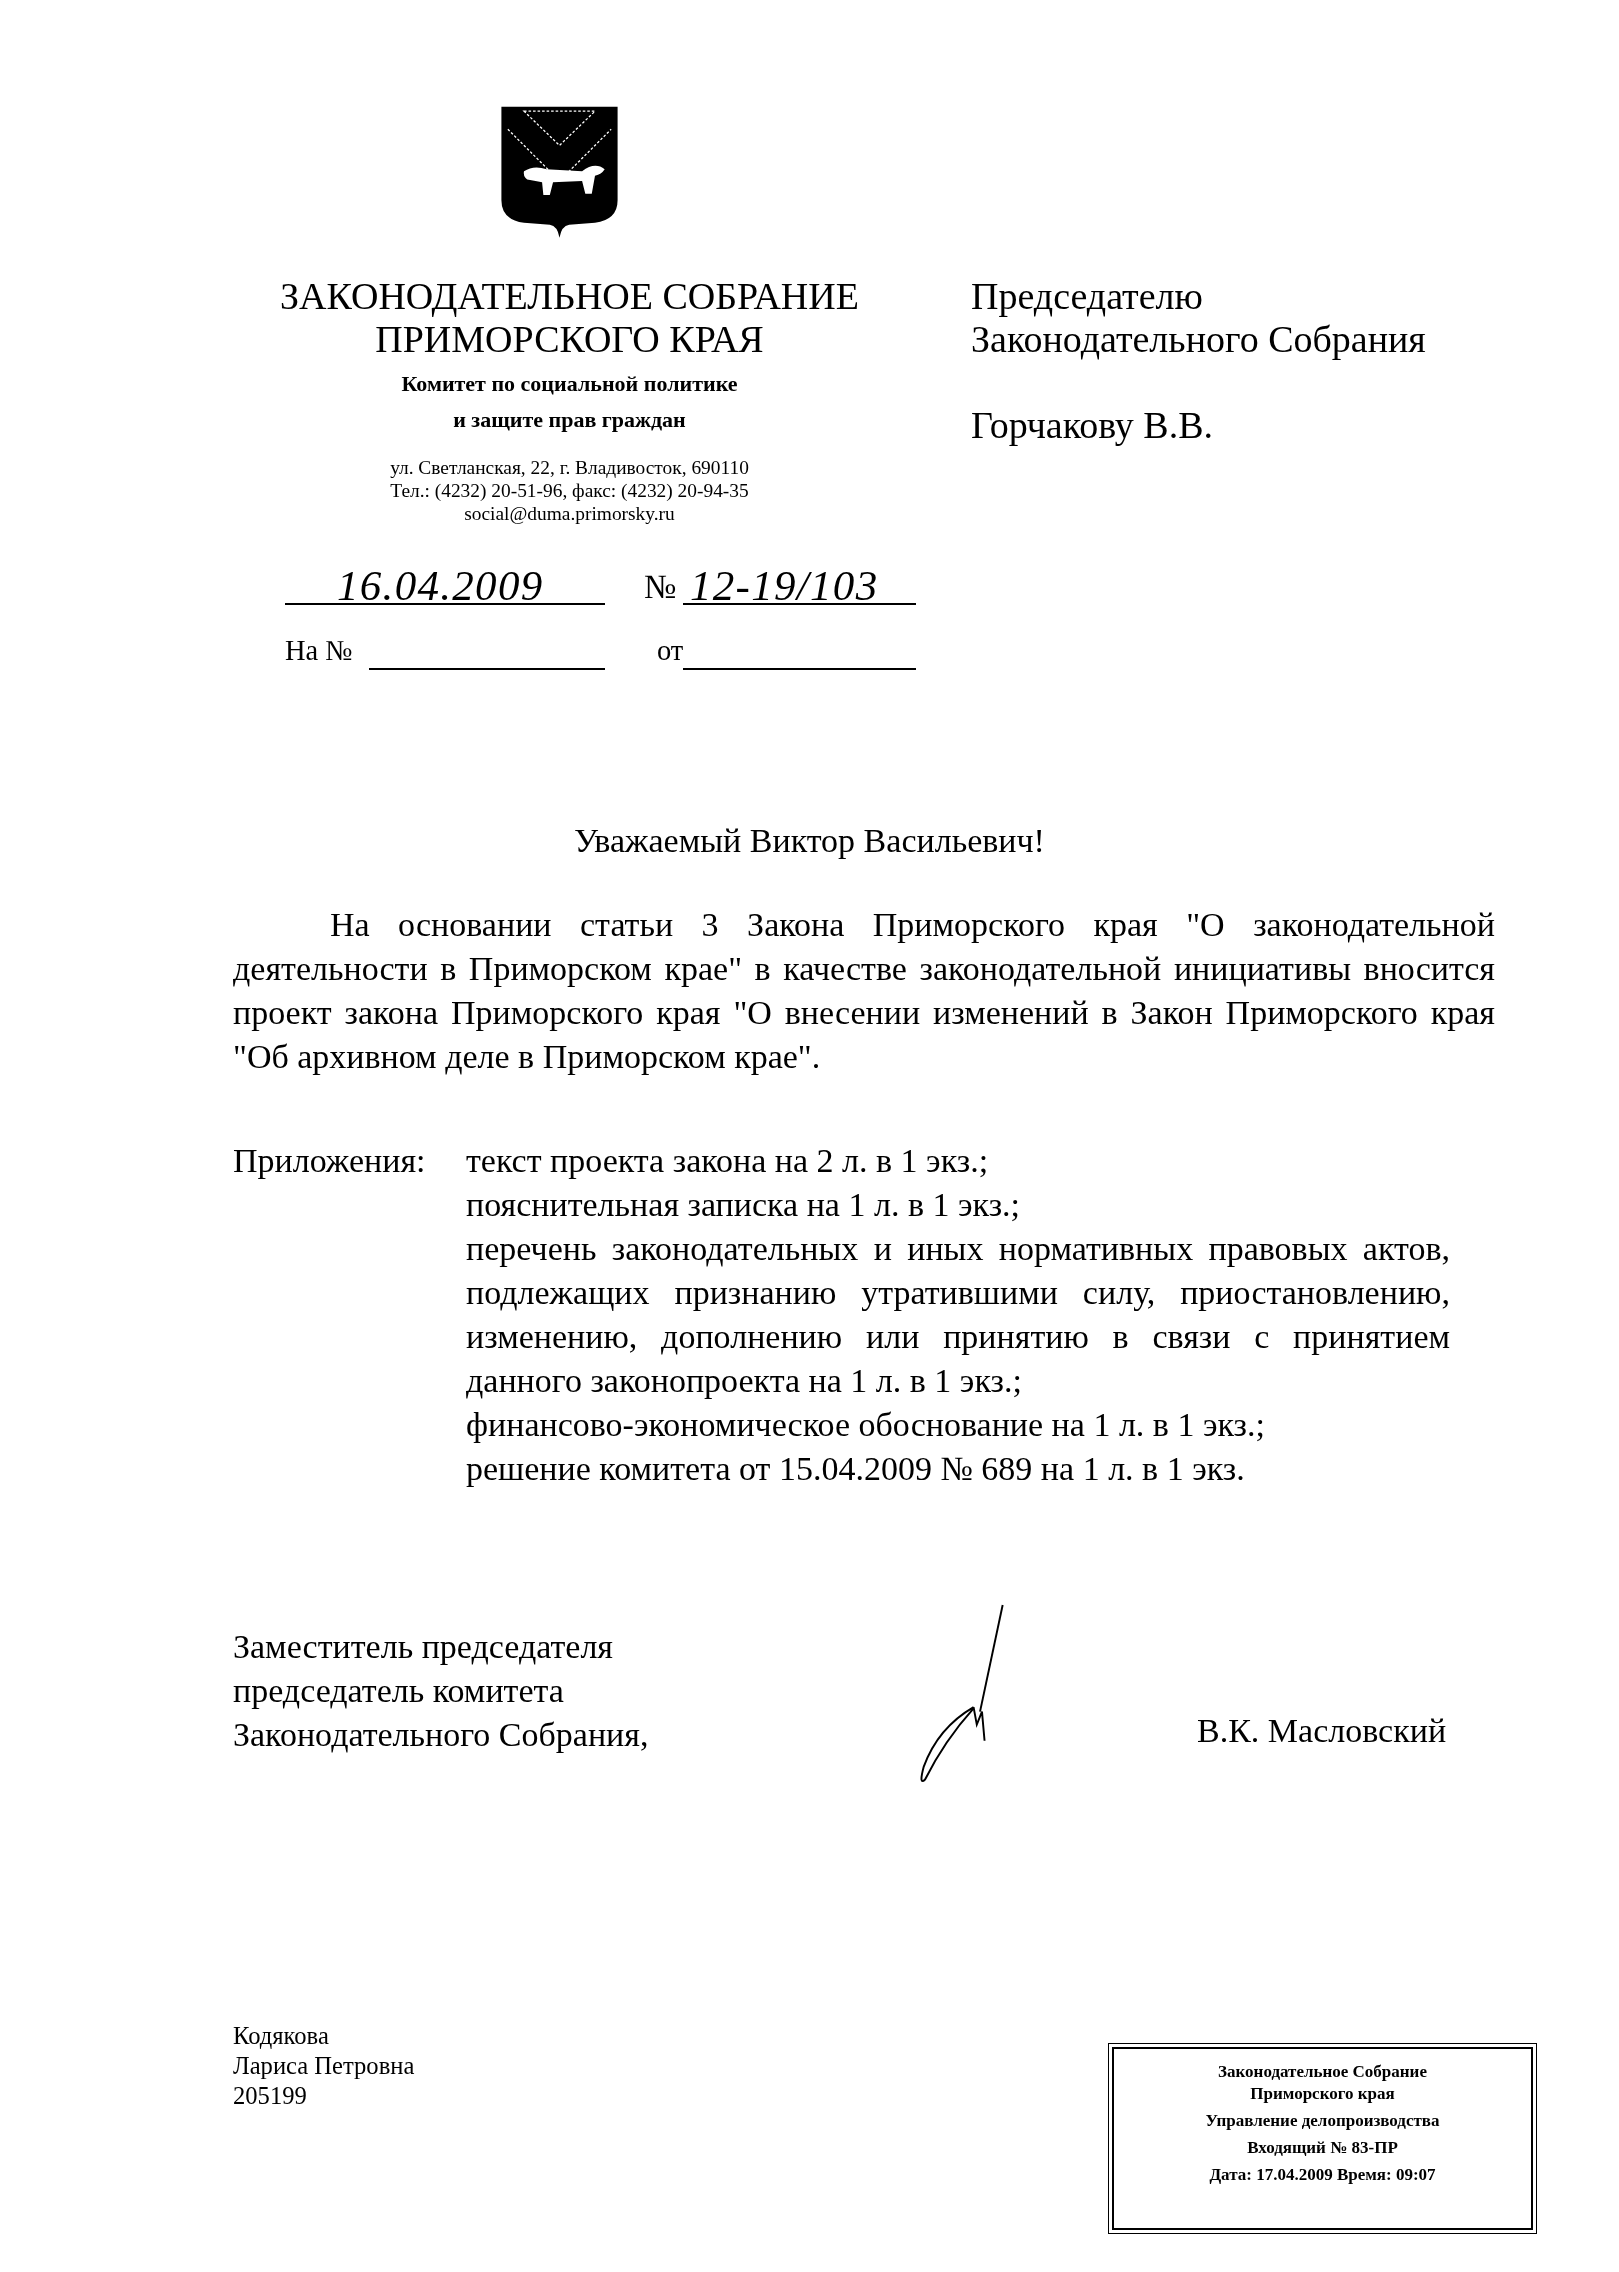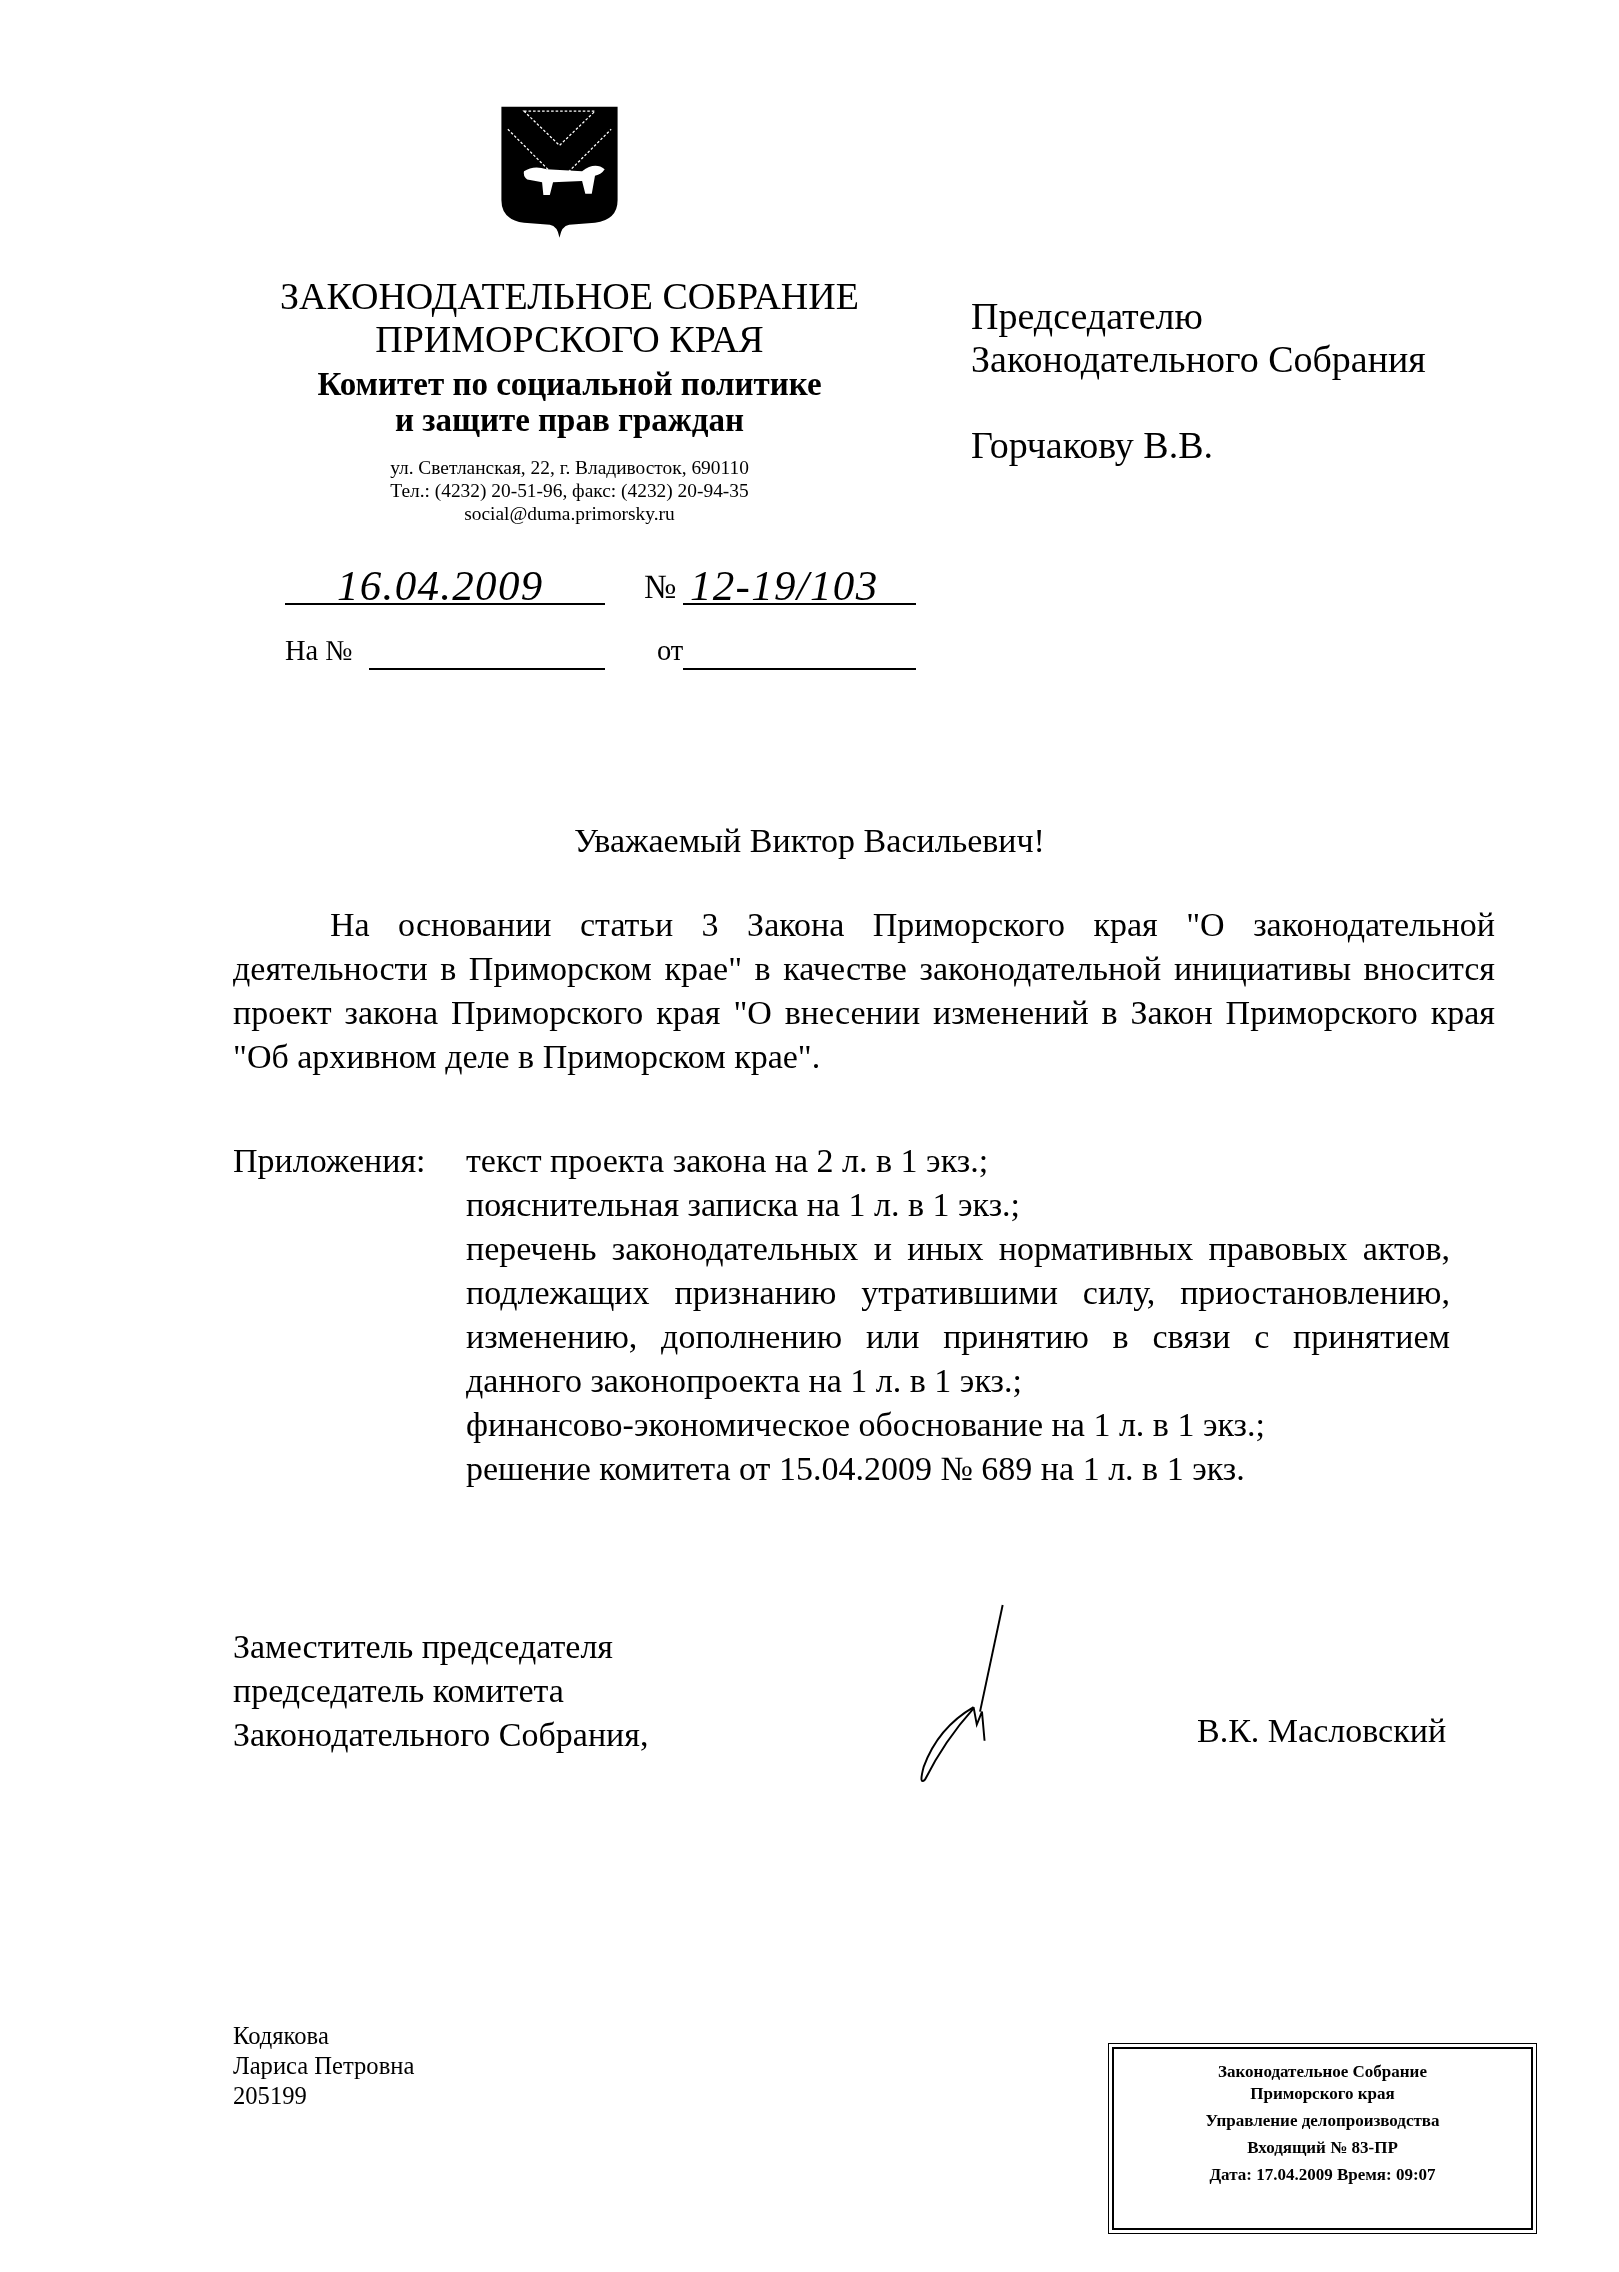--- a/index.html
+++ b/index.html
@@ -1,23 +1,23 @@
 <!DOCTYPE html>
 <html style="font-size:10.4px"><head>
   <meta charset="utf-8">
   <style>
     html, body { margin: 0; padding: 0; background: #ffffff; }
     body { width: 1619px; height: 2273px; position: relative; overflow: hidden;
            font-family: "Liberation Serif", "DejaVu Serif", serif; color: #000; }
     .abs { position: absolute; }
     .emblem { left: 498px; top: 97px; width: 123px; height: 142px; }
     .lh-title { left: 246px; top: 275px; width: 647px; text-align: center; font-size: 38px; line-height: 43px; }
-    .lh-committee { left: 246px; top: 366px; width: 647px; text-align: center; font-size: 33px; line-height: 36px; font-weight: bold; }
+    .lh-committee { left: 246px; top: 366px; width: 647px; text-align: center; font-size: 22px; line-height: 36px; font-weight: bold; }
     .lh-addr { left: 246px; top: 456px; width: 647px; text-align: center; font-size: 19.4px; line-height: 23px; }
-    .addressee { left: 971px; top: 275px; font-size: 38px; line-height: 43px; margin-top: 20px; }
+    .addressee { left: 971px; top: 275px; font-size: 38px; line-height: 43px; }
     .addressee .gap { height: 43px; }
     .regline { left: 285px; top: 563px; width: 647px; height: 52px; }
     .regline .u1 { position: absolute; left: 0; top: 40px; width: 320px; border-bottom: 2.6px solid #000; }
     .regline .date { position: absolute; left: 52px; top: 0; font-family: "Liberation Serif", serif; font-style: italic; font-size: 43px; line-height: 45px; letter-spacing: 1.3px; }
     .regline .no { position: absolute; left: 359px; top: 5.2px; font-size: 34px; }
     .regline .u2 { position: absolute; left: 398px; top: 40px; width: 233px; border-bottom: 2.6px solid #000; }
     .regline .num { position: absolute; left: 405px; top: 0; font-style: italic; font-size: 43px; line-height: 45px; letter-spacing: 1.3px; }
     .refline { left: 285px; top: 628px; width: 647px; height: 52px; font-size: 28.5px; }
     .refline .lbl1 { position: absolute; left: 0; top: 6.5px; }
     .refline .u3 { position: absolute; left: 84px; top: 40px; width: 236px; border-bottom: 2.6px solid #000; }

